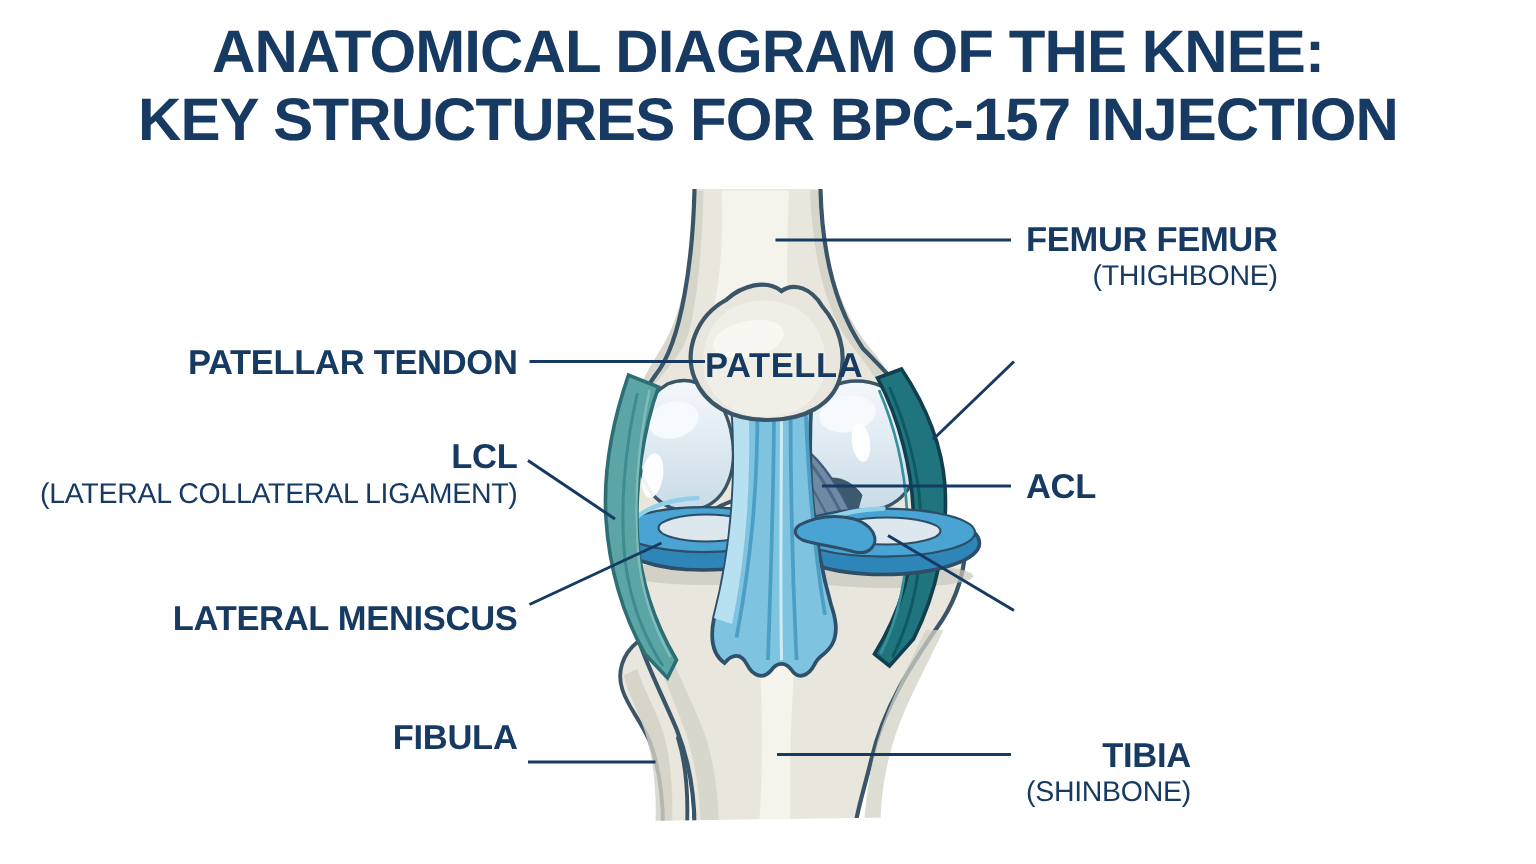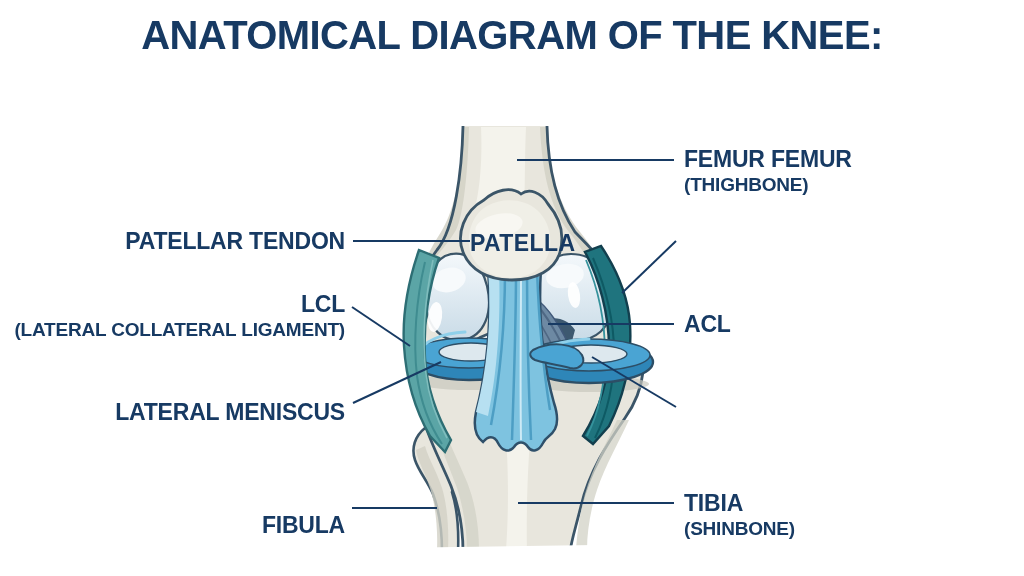--- a/index.html
+++ b/index.html
@@ -7,38 +7,39 @@
     position:relative;width:1024px;height:576px;background:#ffffff;overflow:hidden;
     font-family:"Liberation Sans","DejaVu Sans",sans-serif;
   }
   .title{
     position:absolute;top:13px;left:0;right:0;text-align:center;
     font-weight:700;font-size:40px;line-height:45px;letter-spacing:-0.6px;
     color:var(--navy);z-index:4;
   }
   .lbl{position:absolute;color:var(--navy);white-space:nowrap;z-index:4;}
   .lbl .main{font-size:23px;font-weight:700;line-height:26px;letter-spacing:-0.2px;}
-  .lbl .sub{font-size:19px;font-weight:700;line-height:26px;letter-spacing:-0.2px;}
+  .lbl .sub{font-size:19px;font-weight:400;line-height:26px;letter-spacing:-0.2px;}
   .lbl.left{right:679px;text-align:right;}
-  .lbl.right{left:684px;text-align:left;}
+  .lbl.right{left:684px;text-align:right;}
   .patella-text{
     position:absolute;left:470px;top:230px;font-size:23px;font-weight:700;
     letter-spacing:0.4px;color:var(--navy);z-index:4;
   }
   #knee{position:absolute;left:385px;top:110px;z-index:1;}
   #leaders{position:absolute;left:0;top:0;z-index:3;pointer-events:none;}
   #leaders line{stroke:var(--navy);stroke-width:2;}
 </style>
 </head>
 <body>
 
 <div class="stage">
 
   <div class="title">
     <span>ANATOMICAL DIAGRAM OF THE KNEE:</span><br>
+    <span>KEY STRUCTURES FOR BPC-157 INJECTION</span>
   </div>
 
   <svg id="knee" width="280" height="448" viewBox="0 0 280 448">
     <defs>
       <linearGradient id="bub" x1="0" y1="0" x2="0" y2="1">
         <stop offset="0" stop-color="#f4f8fb"></stop>
           <stop offset="1" stop-color="#c9dbe7"></stop>
       </linearGradient>
     </defs>
 
@@ -146,21 +147,21 @@
   <div class="lbl left" style="top:228px">
     <div class="main">PATELLAR TENDON</div>
   </div>
   <div class="lbl left" style="top:291px">
     <div class="main">LCL</div>
     <div class="sub">(LATERAL COLLATERAL LIGAMENT)</div>
   </div>
   <div class="lbl left" style="top:399px">
     <div class="main">LATERAL MENISCUS</div>
   </div>
-  <div class="lbl left" style="top:512px">
+  <div class="lbl left" style="top:478px">
     <div class="main">FIBULA</div>
   </div>
 
   <div class="lbl right" style="top:146px">
     <div class="main">FEMUR FEMUR</div>
     <div class="sub">(THIGHBONE)</div>
   </div>
   <div class="lbl right" style="top:311px">
     <div class="main">ACL</div>
   </div>

